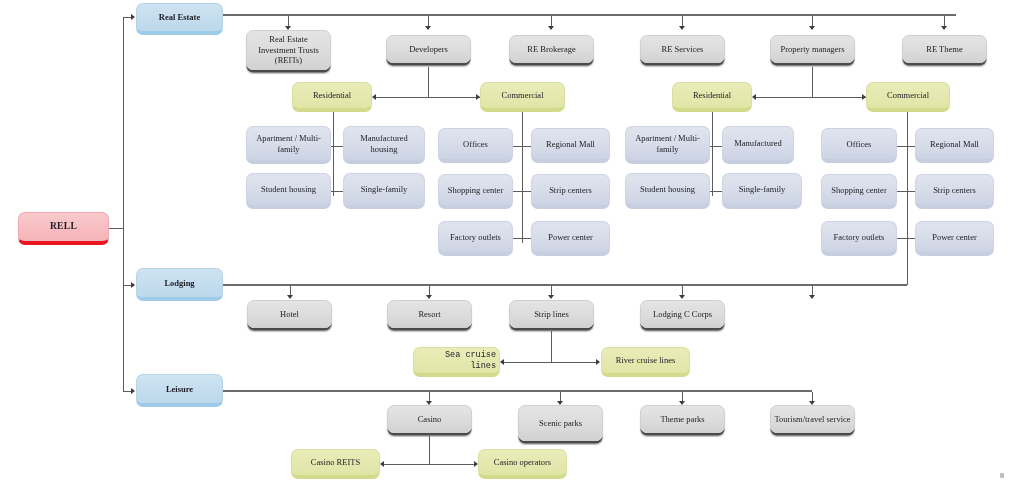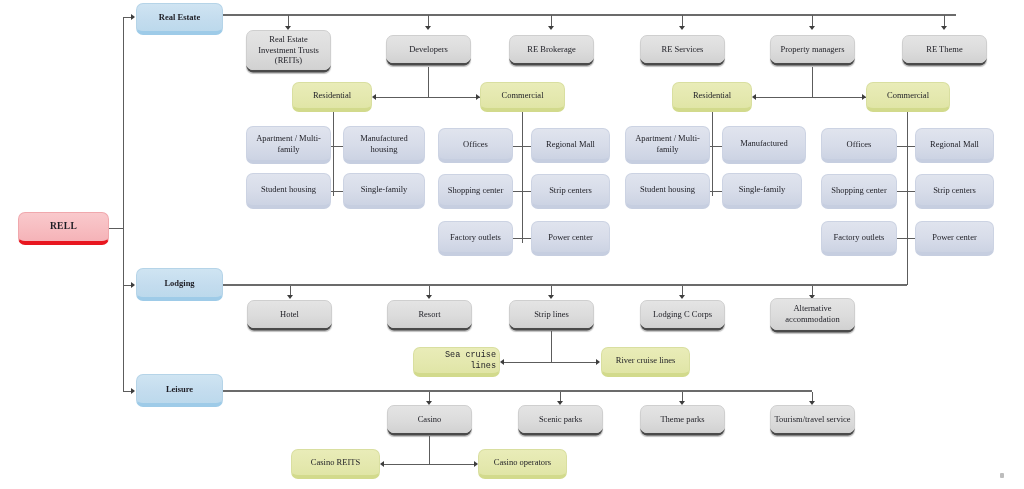--- a/index.html
+++ b/index.html
@@ -184,21 +184,21 @@
     <span>Commercial</span>
   </div>
 
   <div class="ln lnv" style="left:712px;top:112px;height:84px;"></div>
   <div class="ln lnh" style="left:710px;top:146px;width:12px;"></div>
   <div class="ln lnh" style="left:710px;top:191px;width:12px;"></div>
 
   <div class="node lav" style="left:625px;top:126px;width:85px;height:38px;">
     <span>Apartment / Multi-family</span>
   </div>
-  <div class="node lav" style="left:722px;top:126px;width:84px;height:38px;">
+  <div class="node lav" style="left:722px;top:126px;width:72px;height:38px;">
     <span>Manufactured</span>
   </div>
   <div class="node lav" style="left:625px;top:173px;width:85px;height:36px;">
     <span>Student housing</span>
   </div>
   <div class="node lav" style="left:722px;top:173px;width:80px;height:36px;">
     <span>Single-family</span>
   </div>
 
   <div class="ln lnv" style="left:907px;top:112px;height:149px;"></div>
@@ -245,23 +245,20 @@
   </div>
   <div class="node grey" style="left:387px;top:300px;width:85px;height:28px;">
     <span>Resort</span>
   </div>
   <div class="node grey" style="left:509px;top:300px;width:85px;height:28px;">
     <span>Strip lines</span>
   </div>
   <div class="node grey" style="left:640px;top:300px;width:85px;height:28px;">
     <span>Lodging C Corps</span>
   </div>
-  <div class="node grey" style="left:770px;top:298px;width:85px;height:32px;">
-    <span>Alternative accommodation</span>
-  </div>
 
   <div class="ln lnv" style="left:551px;top:331px;height:32px;"></div>
   <div class="ln lnh" style="left:504px;top:362px;width:94px;"></div>
   <div class="arrow arr-left" style="left:500px;top:359px;"></div>
   <div class="arrow arr-right" style="left:596px;top:359px;"></div>
 
   <div class="node yellow" style="left:413px;top:347px;width:87px;height:30px;font-family:Liberation Mono, monospace;">
     <span>Sea cruise lines</span>
   </div>
   <div class="node yellow" style="left:601px;top:347px;width:89px;height:30px;">
@@ -275,21 +272,21 @@
   <div class="ln lnv" style="left:560px;top:392px;height:11px;"></div>
   <div class="arrow arr-down" style="left:557px;top:401px;"></div>
   <div class="ln lnv" style="left:682px;top:392px;height:11px;"></div>
   <div class="arrow arr-down" style="left:679px;top:401px;"></div>
   <div class="ln lnv" style="left:812px;top:392px;height:11px;"></div>
   <div class="arrow arr-down" style="left:809px;top:401px;"></div>
 
   <div class="node grey" style="left:387px;top:405px;width:85px;height:28px;">
     <span>Casino</span>
   </div>
-  <div class="node grey" style="left:518px;top:405px;width:85px;height:28px;">
+  <div class="node grey" style="left:518px;top:405px;width:85px;height:36px;">
     <span>Scenic parks</span>
   </div>
   <div class="node grey" style="left:640px;top:405px;width:85px;height:28px;">
     <span>Theme parks</span>
   </div>
   <div class="node grey" style="left:770px;top:405px;width:85px;height:28px;">
     <span>Tourism/travel service</span>
   </div>
 
   <div class="ln lnv" style="left:429px;top:436px;height:29px;"></div>

